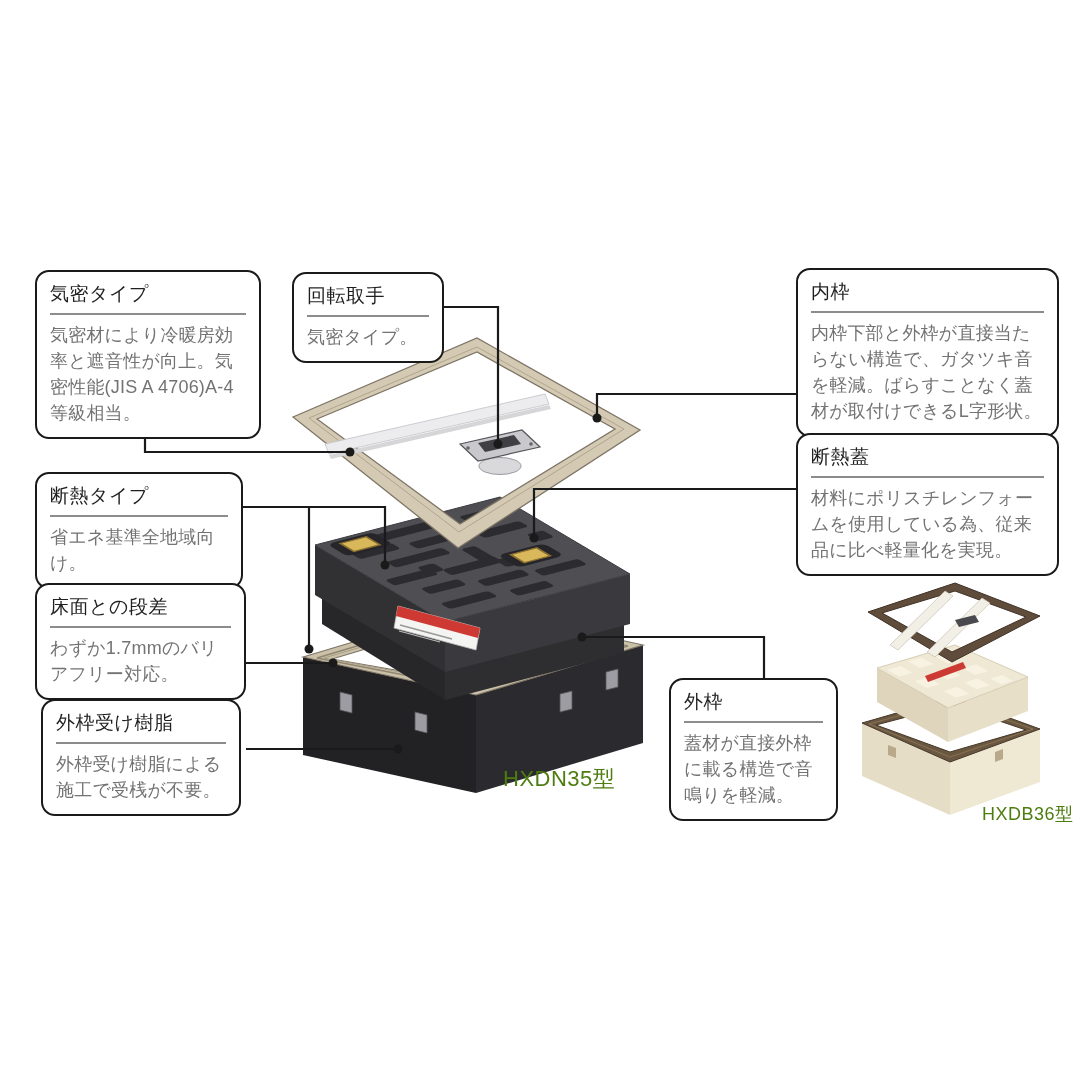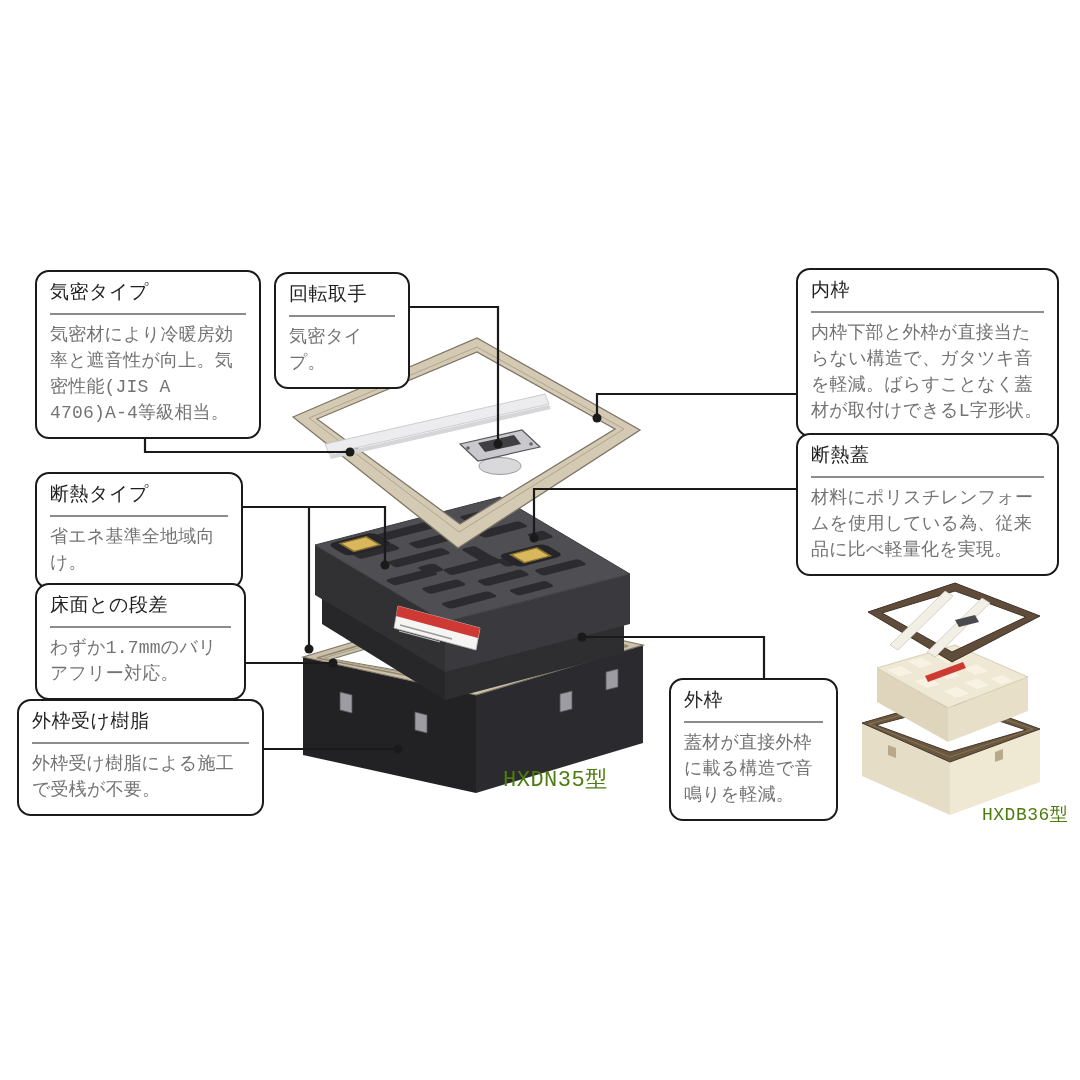--- a/index.html
+++ b/index.html
@@ -1,18 +1,18 @@
 <!DOCTYPE html>
 <html><head>
 <meta charset="utf-8">
 <style>
   html,body{margin:0;padding:0;background:#ffffff;}
   #canvas{
     position:relative;width:1080px;height:1080px;background:#ffffff;overflow:hidden;
-    font-family:Liberation Mono, monospace;
+    font-family:Liberation Sans, sans-serif;
   }
   #diagram-svg{position:absolute;left:0;top:0;z-index:1;}
   .callout{
     position:absolute;z-index:2;background:#ffffff;
     border:2.5px solid #1a1a1a;border-radius:14px;
     padding:9px 13px 11px 13px;box-sizing:border-box;
   }
   .c-title{
     color:#1f1f1f;font-size:19px;font-weight:500;letter-spacing:.5px;
     padding-bottom:6px;border-bottom:2px solid #8c8c8c;margin-bottom:7px;line-height:1.35;
@@ -170,21 +170,21 @@
       <circle cx="398" cy="749" r="4.5"></circle>
       <circle cx="582" cy="637" r="4.5"></circle>
     </g>
   </svg>
 
   <div class="callout" style="left:35px;top:270px;width:226px">
     <div class="c-title">気密タイプ</div>
     <div class="c-body">気密材により冷暖房効率と遮音性が向上。気密性能(JIS A 4706)A-4等級相当。</div>
   </div>
 
-  <div class="callout" style="left:274px;top:272px;width:136px">
+  <div class="callout" style="left:292px;top:272px;width:152px">
     <div class="c-title">回転取手</div>
     <div class="c-body">気密タイプ。</div>
   </div>
 
   <div class="callout" style="left:796px;top:268px;width:263px">
     <div class="c-title">内枠</div>
     <div class="c-body">内枠下部と外枠が直接当たらない構造で、ガタツキ音を軽減。ばらすことなく蓋材が取付けできるL字形状。</div>
   </div>
 
   <div class="callout" style="left:796px;top:433px;width:263px">
@@ -195,21 +195,21 @@
   <div class="callout" style="left:35px;top:472px;width:208px">
     <div class="c-title">断熱タイプ</div>
     <div class="c-body">省エネ基準全地域向け。</div>
   </div>
 
   <div class="callout" style="left:35px;top:583px;width:211px">
     <div class="c-title">床面との段差</div>
     <div class="c-body">わずか1.7mmのバリアフリー対応。</div>
   </div>
 
-  <div class="callout" style="left:17px;top:699px;width:247px">
+  <div class="callout" style="left:41px;top:699px;width:200px">
     <div class="c-title">外枠受け樹脂</div>
     <div class="c-body">外枠受け樹脂による施工で受桟が不要。</div>
   </div>
 
   <div class="callout" style="left:669px;top:678px;width:169px">
     <div class="c-title">外枠</div>
     <div class="c-body">蓋材が直接外枠に載る構造で音鳴りを軽減。</div>
   </div>
 
   <div class="model-label" style="left:503px;top:764px">HXDN35型</div>

